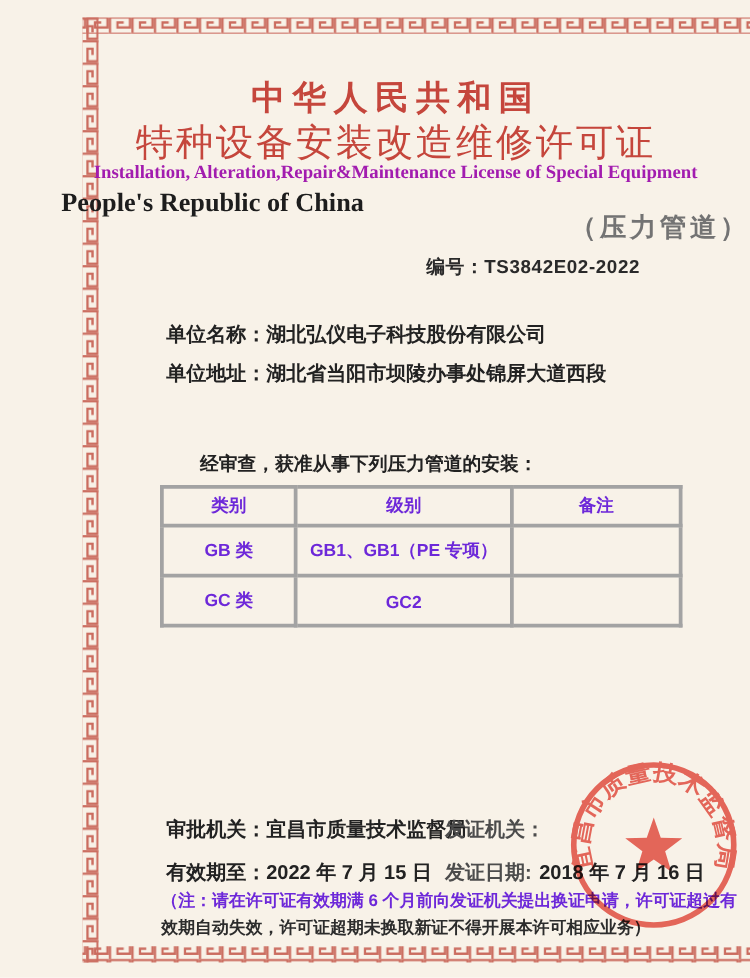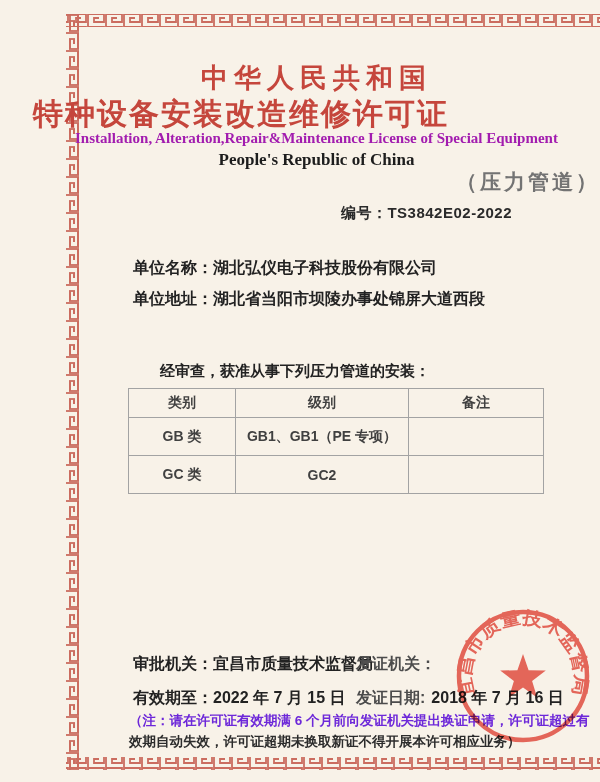--- a/index.html
+++ b/index.html
@@ -13,48 +13,48 @@
   }
   .page{position:absolute;inset:0;margin-left:33px;}
   .abs{position:absolute;}
   
   #border-svg{position:absolute;left:0;top:0;pointer-events:none;}
   .title-cn1{
     left:0;right:0;top:60px;text-align:center;
     color:#c5463c;font-size:27px;font-weight:bold;letter-spacing:6px;
   }
   .title-cn2{
-    left:0;right:0;top:94px;text-align:left;
-    color:#c5463c;font-size:30px;font-weight:bold;letter-spacing:2px;
+    left:0;right:0;top:94px;text-align:center;
+    color:#c5463c;font-size:30px;font-weight:normal;letter-spacing:2px;
   }
   .title-en1{
     left:0;right:0;top:130px;text-align:center;
     font-family:"Liberation Serif",serif;font-weight:bold;font-size:15px;color:#a21caf;
   }
   .title-en2{
-    left:0;right:0;top:150px;text-align:center;
-    font-family:"Liberation Serif",serif;font-weight:bold;font-size:17px;color:#1d1d1d;
+    left:16px;right:0;top:150px;text-align:left;
+    font-family:"Liberation Serif",serif;font-weight:bold;font-size:21px;color:#1d1d1d;
   }
   .subtitle{
     left:0;right:0;top:168px;text-align:right;
     font-size:21px;font-weight:bold;letter-spacing:3px;color:#737373;
   }
   .license-no{
     top:204px;right:88px;font-size:15px;font-weight:bold;color:#2a2a2a;letter-spacing:.5px;
   }
   .company-name{left:100px;top:258px;font-size:16px;font-weight:bold;}
   .company-addr{left:100px;top:289px;font-size:16px;font-weight:bold;}
   .intro{left:127px;top:362px;font-size:15px;font-weight:bold;}
   table.scope{
     position:absolute;left:95px;top:388px;width:415px;
     border-collapse:collapse;table-layout:fixed;
   }
   table.scope td,table.scope th{
-    border:1px solid #a3a3a3;text-align:center;vertical-align:middle;
-    font-size:14px;font-weight:bold;color:#404040;padding:0;
+    border:3px solid #a3a3a3;text-align:center;vertical-align:middle;
+    font-size:14px;font-weight:bold;color:#6d28d9;padding:0;
   }
   table.scope tr.hdr td{height:28px;}
   table.scope tr.row td{height:37px;}
   .f-label{font-weight:bold;}
   .approve-row{left:100px;top:654px;font-size:16px;font-weight:bold;}
   .issuer-row{left:323px;top:654px;font-size:16px;font-weight:bold;color:#4c4c4c;}
   .valid-row{left:100px;top:688px;font-size:16px;font-weight:bold;}
   .issue-row{left:323px;top:688px;font-size:16px;font-weight:bold;color:#4c4c4c;}
   .issue-row .val{color:#222;margin-left:6px;}
   .note1{left:96px;top:712px;font-size:13.5px;font-weight:bold;color:#6d28d9;}

